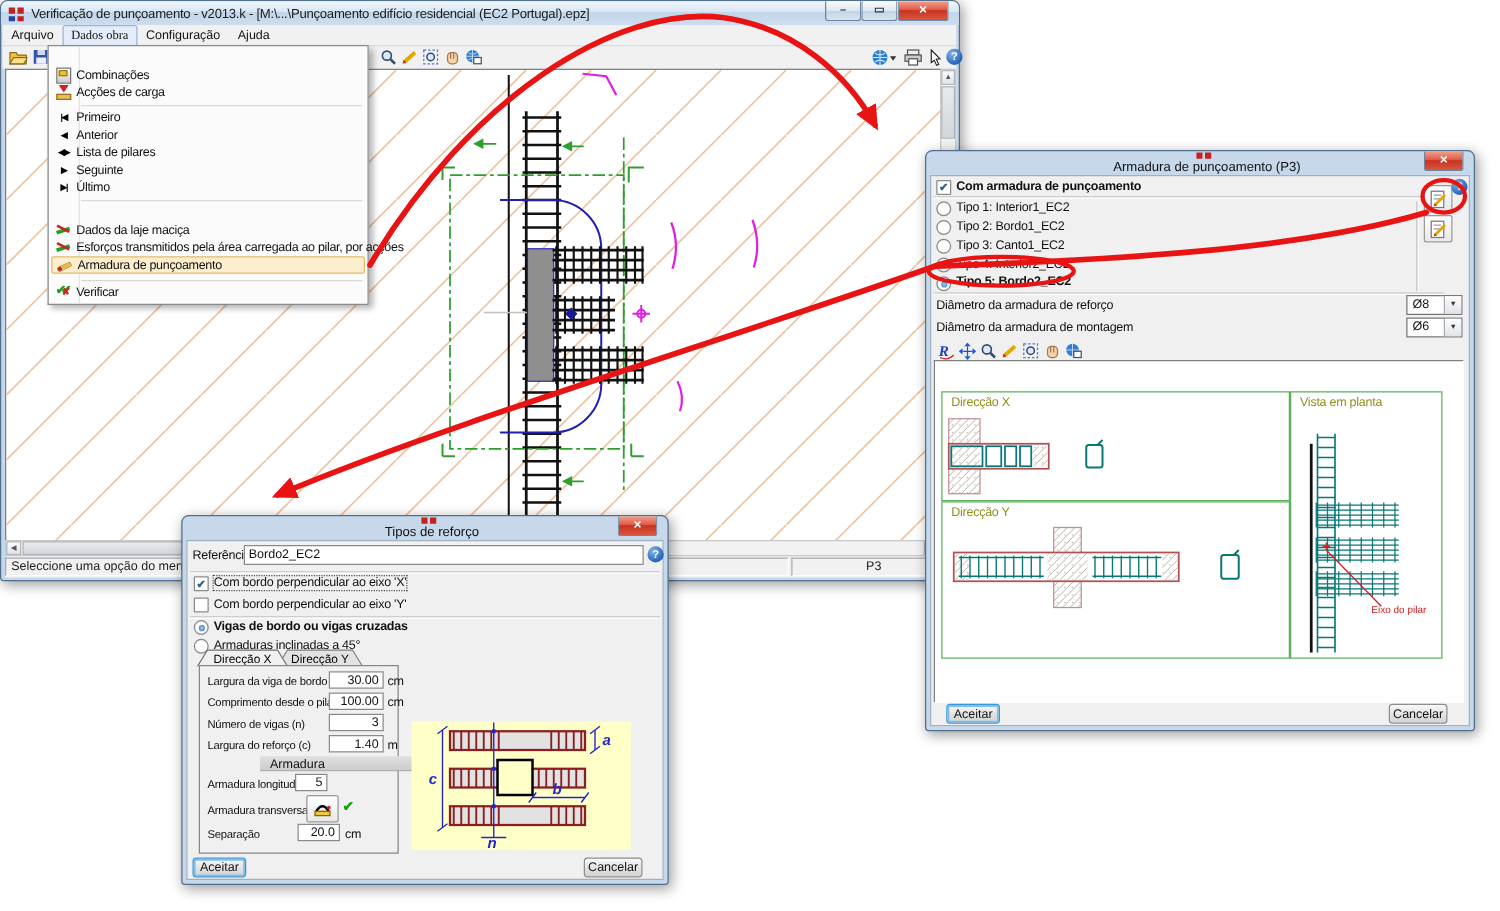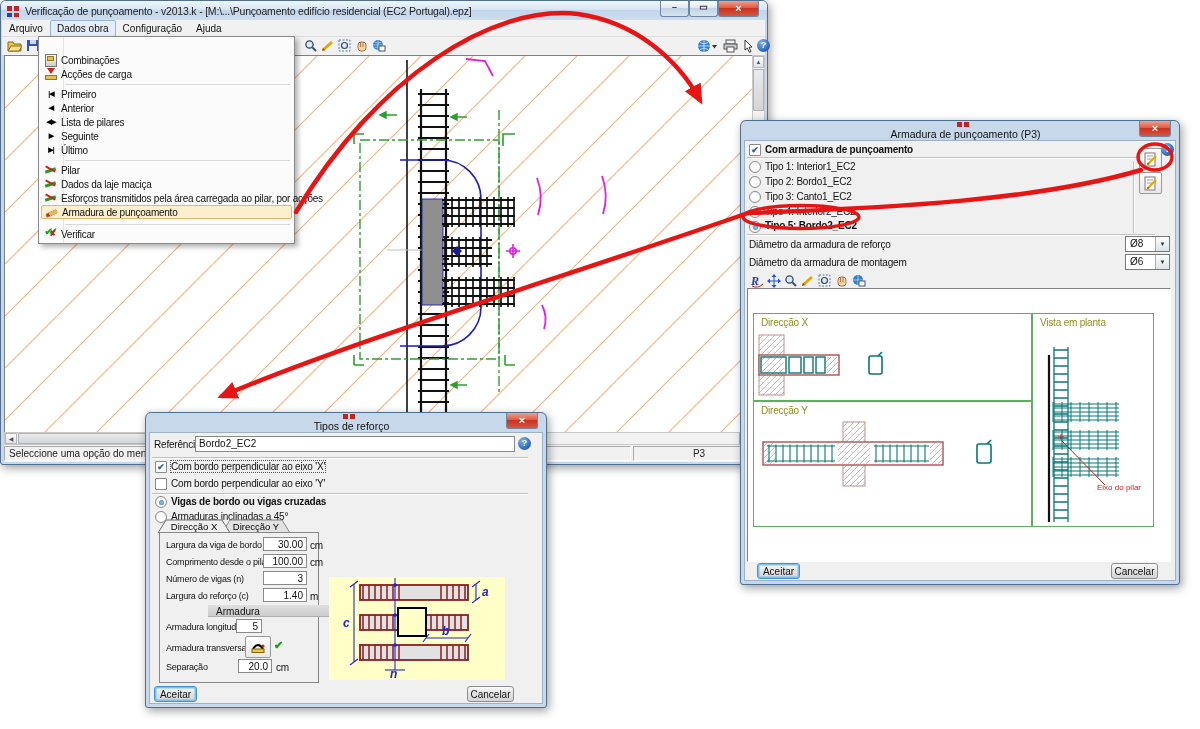--- a/index.html
+++ b/index.html
@@ -18,21 +18,21 @@
   .titletxt{font-size:10.5px;color:#1c1c1c;margin-left:5px;letter-spacing:-.2px;}
   .capbtns{position:absolute;top:0;right:8px;display:flex;}
   .capbtn{width:27px;height:15px;border:1px solid #6d87a2;border-top:none;border-radius:0 0 3px 3px;
        background:linear-gradient(#fdfdfd,#dbe6f0 50%,#c3d3e4 50%,#d7e3ef);
        color:#334;font-size:9px;text-align:center;line-height:13px;font-weight:bold;}
   .capbtn.close{width:39px;background:linear-gradient(#f2a08c,#e05a45 45%,#c83322 50%,#d8573f);
        color:#fff;font-size:11px;line-height:14px;}
   .menubar{position:absolute;left:1px;top:19px;width:763px;height:16px;background:#f1f1f1;
        border-bottom:1px solid #dcdcdc;display:flex;align-items:center;}
   .mbi{padding:2px 7px;font-size:10px;}
-  .mbi.open{background:#e4eefa;border:1px solid #9ab6d2;padding:2px 6px;border-radius:2px;}
+  .mbi.open{background:#e4eefa;border:1px solid #9ab6d2;padding:2px 6px;border-radius:2px;font-family:Liberation Serif, serif;}
   .toolbar{position:absolute;left:1px;top:36px;width:763px;height:18px;background:#f1f1f1;
        border-bottom:1px solid #cfcfcf;}
   .ticon{position:absolute;top:1px;width:17px;height:15px;display:flex;align-items:center;justify-content:center;}
 
   
   .sb{position:absolute;background:#f2f2f2;border:1px solid #c8c8c8;box-sizing:border-box;}
   .sbb{position:absolute;background:linear-gradient(#fcfcfc,#dfe3e8);border:1px solid #b3b8bd;
        font-size:6px;color:#555;text-align:center;box-sizing:border-box;}
   .sbthumb{position:absolute;background:linear-gradient(#e8eaec,#d2d6da);border:1px solid #aeb3b8;box-sizing:border-box;}
   .statusbar{position:absolute;background:#f1f1f1;}
@@ -321,26 +321,20 @@
     </div>
   <div class="mi" style="top:92px">
     <span class="mic navg">▶</span>
     <span class="mil">Seguinte</span>
     </div>
   <div class="mi" style="top:106px">
     <span class="mic navg">▶|</span>
     <span class="mil">Último</span>
     </div>
   <div class="msep" style="top:123px"></div>
-  <div class="mi" style="top:126px">
-    <span class="mic">
-        <span class="ic-col"></span>
-      </span>
-    <span class="mil">Pilar</span>
-    </div>
   <div class="mi" style="top:140px">
     <span class="mic">
         <span class="ic-col"></span>
       </span>
     <span class="mil">Dados da laje maciça</span>
     </div>
   <div class="mi" style="top:154px">
     <span class="mic">
         <span class="ic-col"></span>
       </span>
@@ -537,21 +531,21 @@
         </g>
         <text x="64" y="176" font-size="8" fill="#cc2222">Eixo do pilar</text>
       </svg>
     </div>
 
     <div class="btn focused" style="left:12px;top:422px;width:43px;height:16px;">Aceitar</div>
     <div class="btn" style="left:366px;top:422px;width:47px;height:16px;">Cancelar</div>
   </div>
 </div>
 
-<div class="win dlg" style="left:145px;top:412px;width:388px;height:294px;z-index:25;padding-left:12px;">
+<div class="win dlg" style="left:145px;top:412px;width:388px;height:294px;z-index:25;">
   <div class="dtitle">
     <svg width="13" height="13">
       <rect x="0" y="1" width="5" height="5" fill="#c22222"></rect>
         <rect x="7" y="1" width="5" height="5" fill="#c22222"></rect>
       <rect x="0" y="8" width="5" height="4" fill="#2244aa"></rect>
         <rect x="7" y="8" width="5" height="4" fill="#c22222"></rect>
     </svg>
     <span class="dtitletxt">Tipos de reforço</span>
     <div class="dclose">×</div>
   </div>

